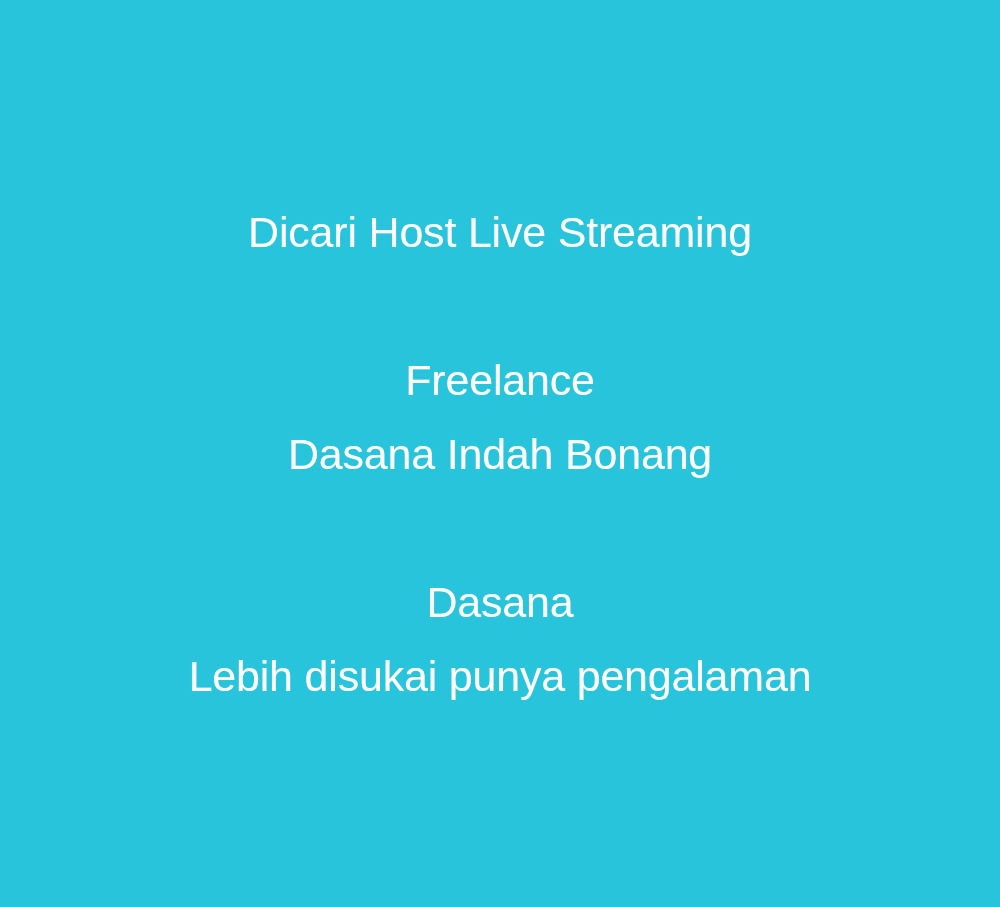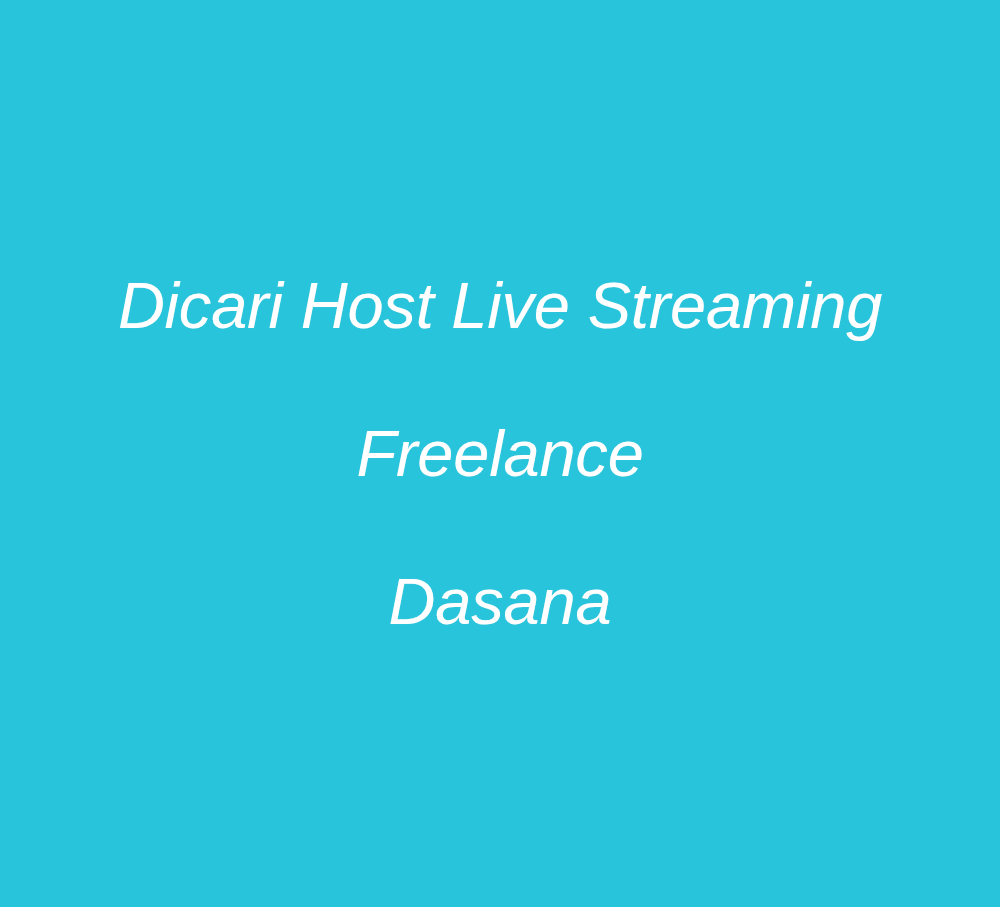--- a/index.html
+++ b/index.html
@@ -25,27 +25,26 @@
     display: flex;
     flex-direction: column;
     align-items: center;
     justify-content: center;
   }
 
   .text-stack {
     width: 100%;
     text-align: center;
     color: #ffffff;
-    font-size: 65px;
+    font-size: 43px;
     line-height: 74px;
     font-weight: 400;
     letter-spacing: -0.2px;
     -webkit-font-smoothing: antialiased;
     text-rendering: optimizeLegibility;
-    font-style: italic;
   }
 
   .block {
     width: 100%;
     text-align: center;
   }
 
   .line {
     display: block;
     width: 100%;
@@ -74,23 +73,25 @@
   <div class="text-stack">
 
     <div class="block">
       <span class="line">Dicari Host Live Streaming</span>
     </div>
 
     <span class="spacer"></span>
 
     <div class="block">
       <span class="line">Freelance</span>
+      <span class="line">Dasana Indah Bonang</span>
     </div>
 
     <span class="spacer"></span>
 
     <div class="block">
       <span class="line">Dasana</span>
+      <span class="line">Lebih disukai punya pengalaman</span>
     </div>
 
   </div>
 
 </div>
 
 </body></html>

